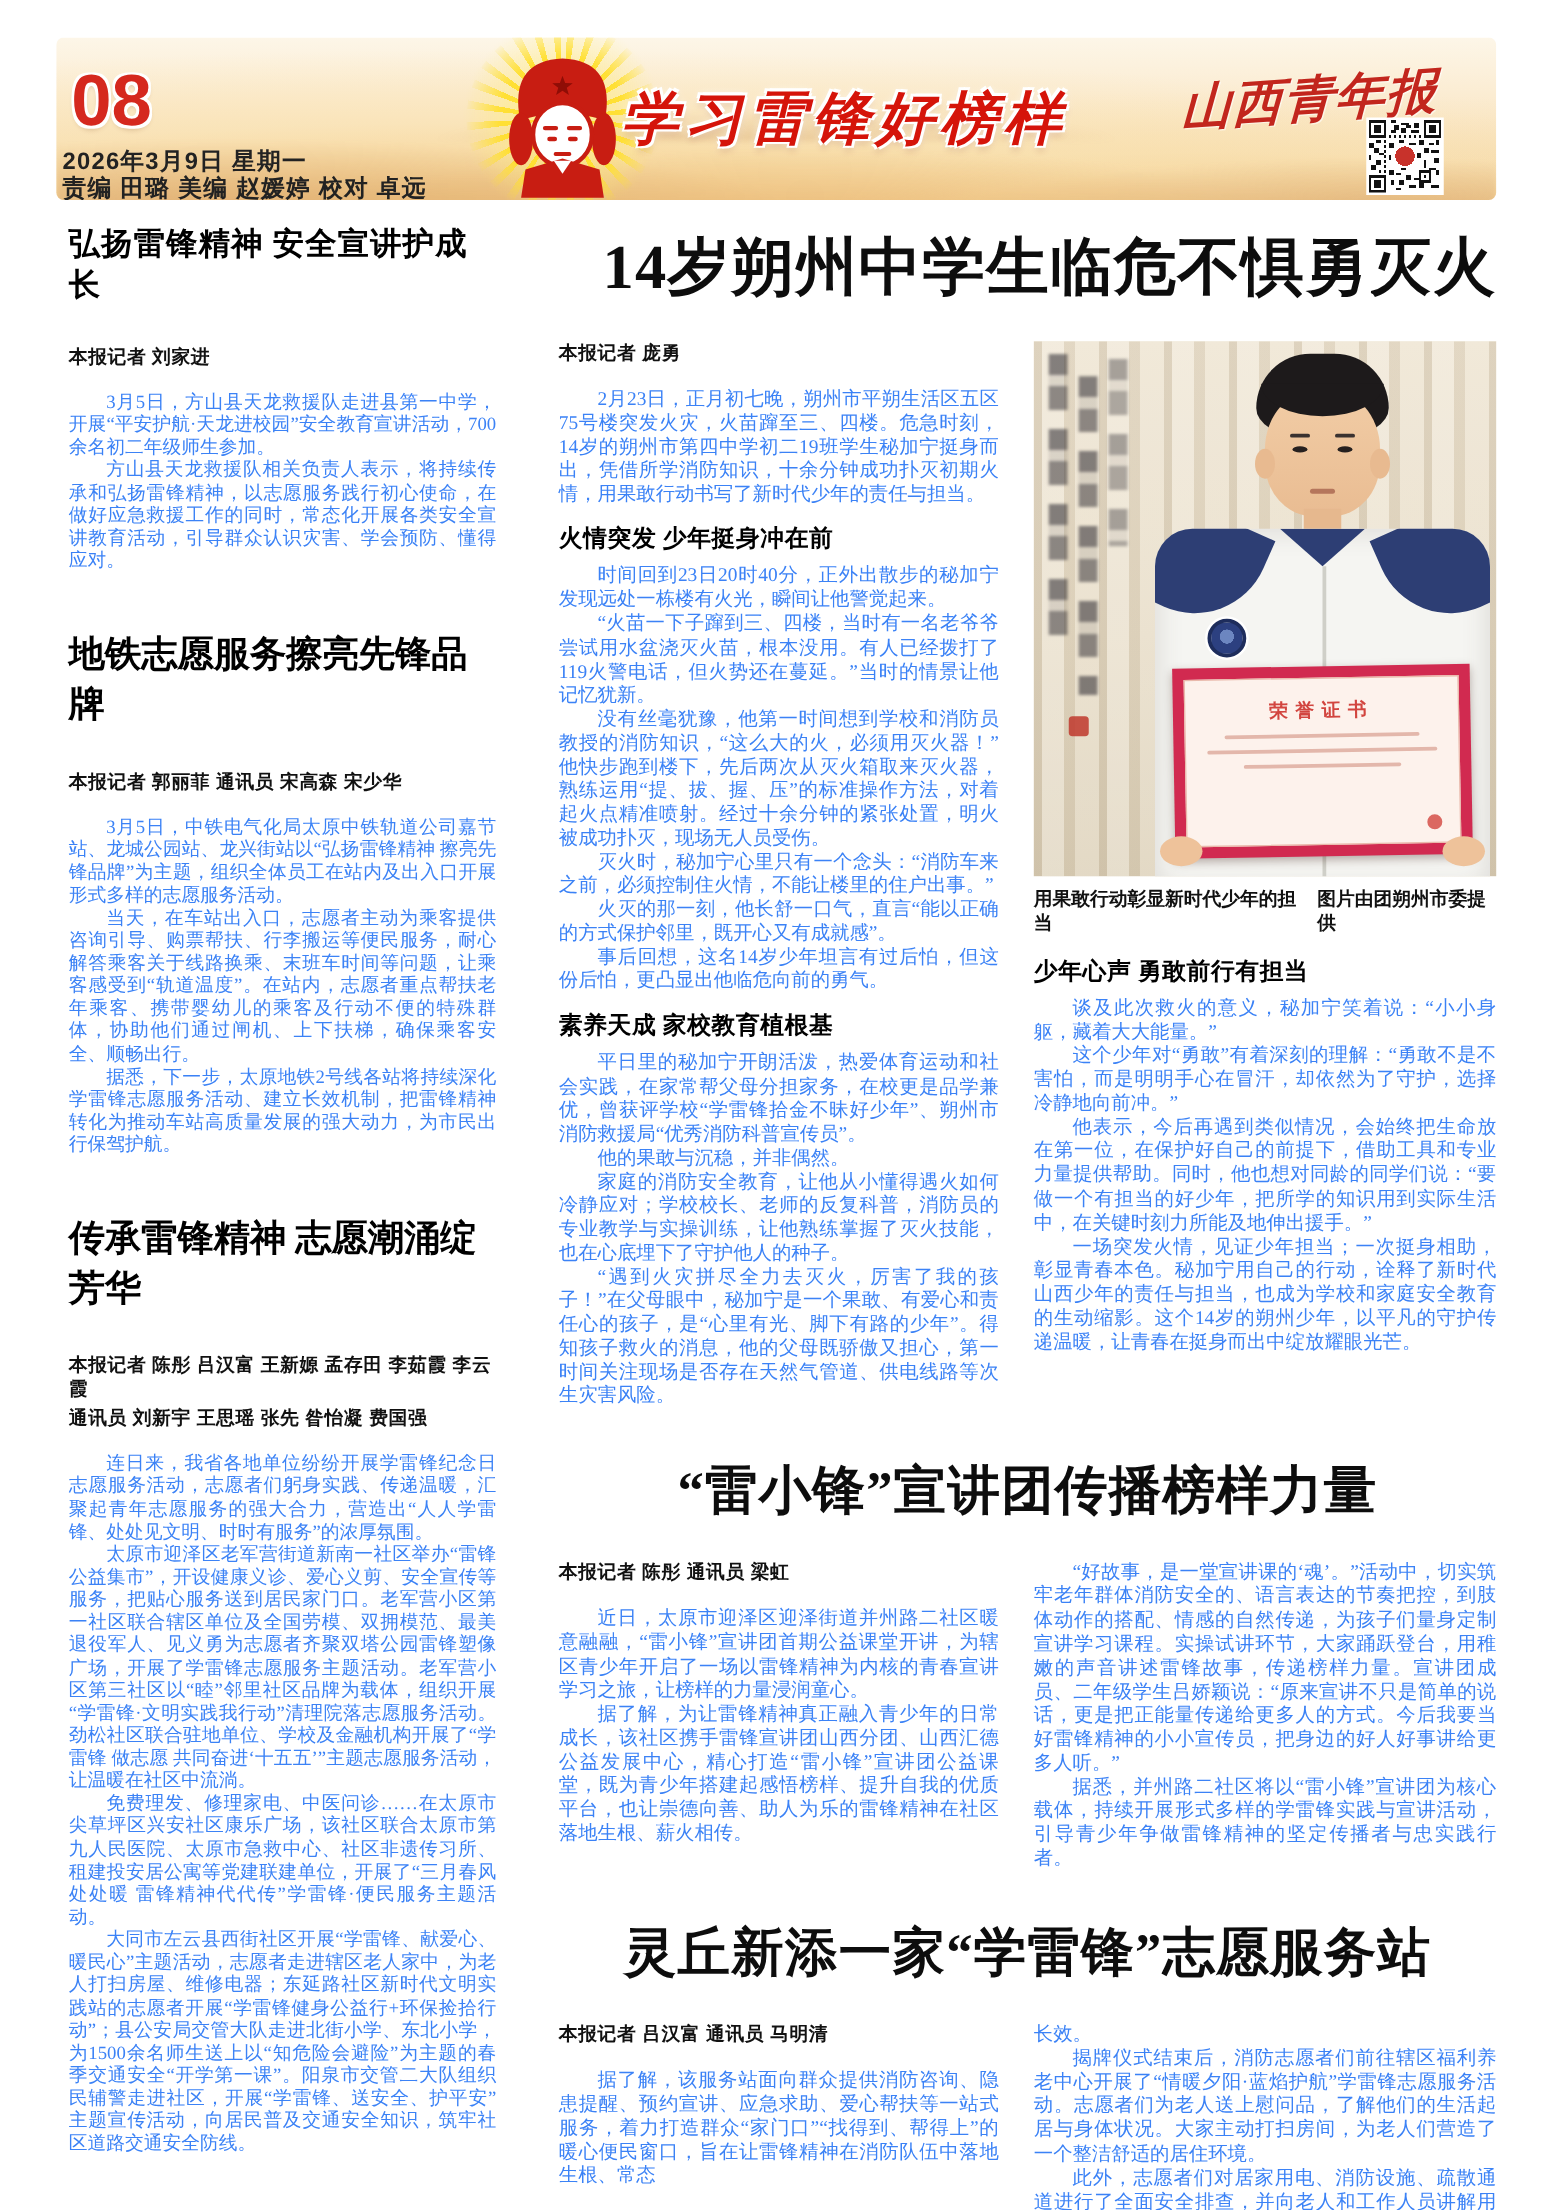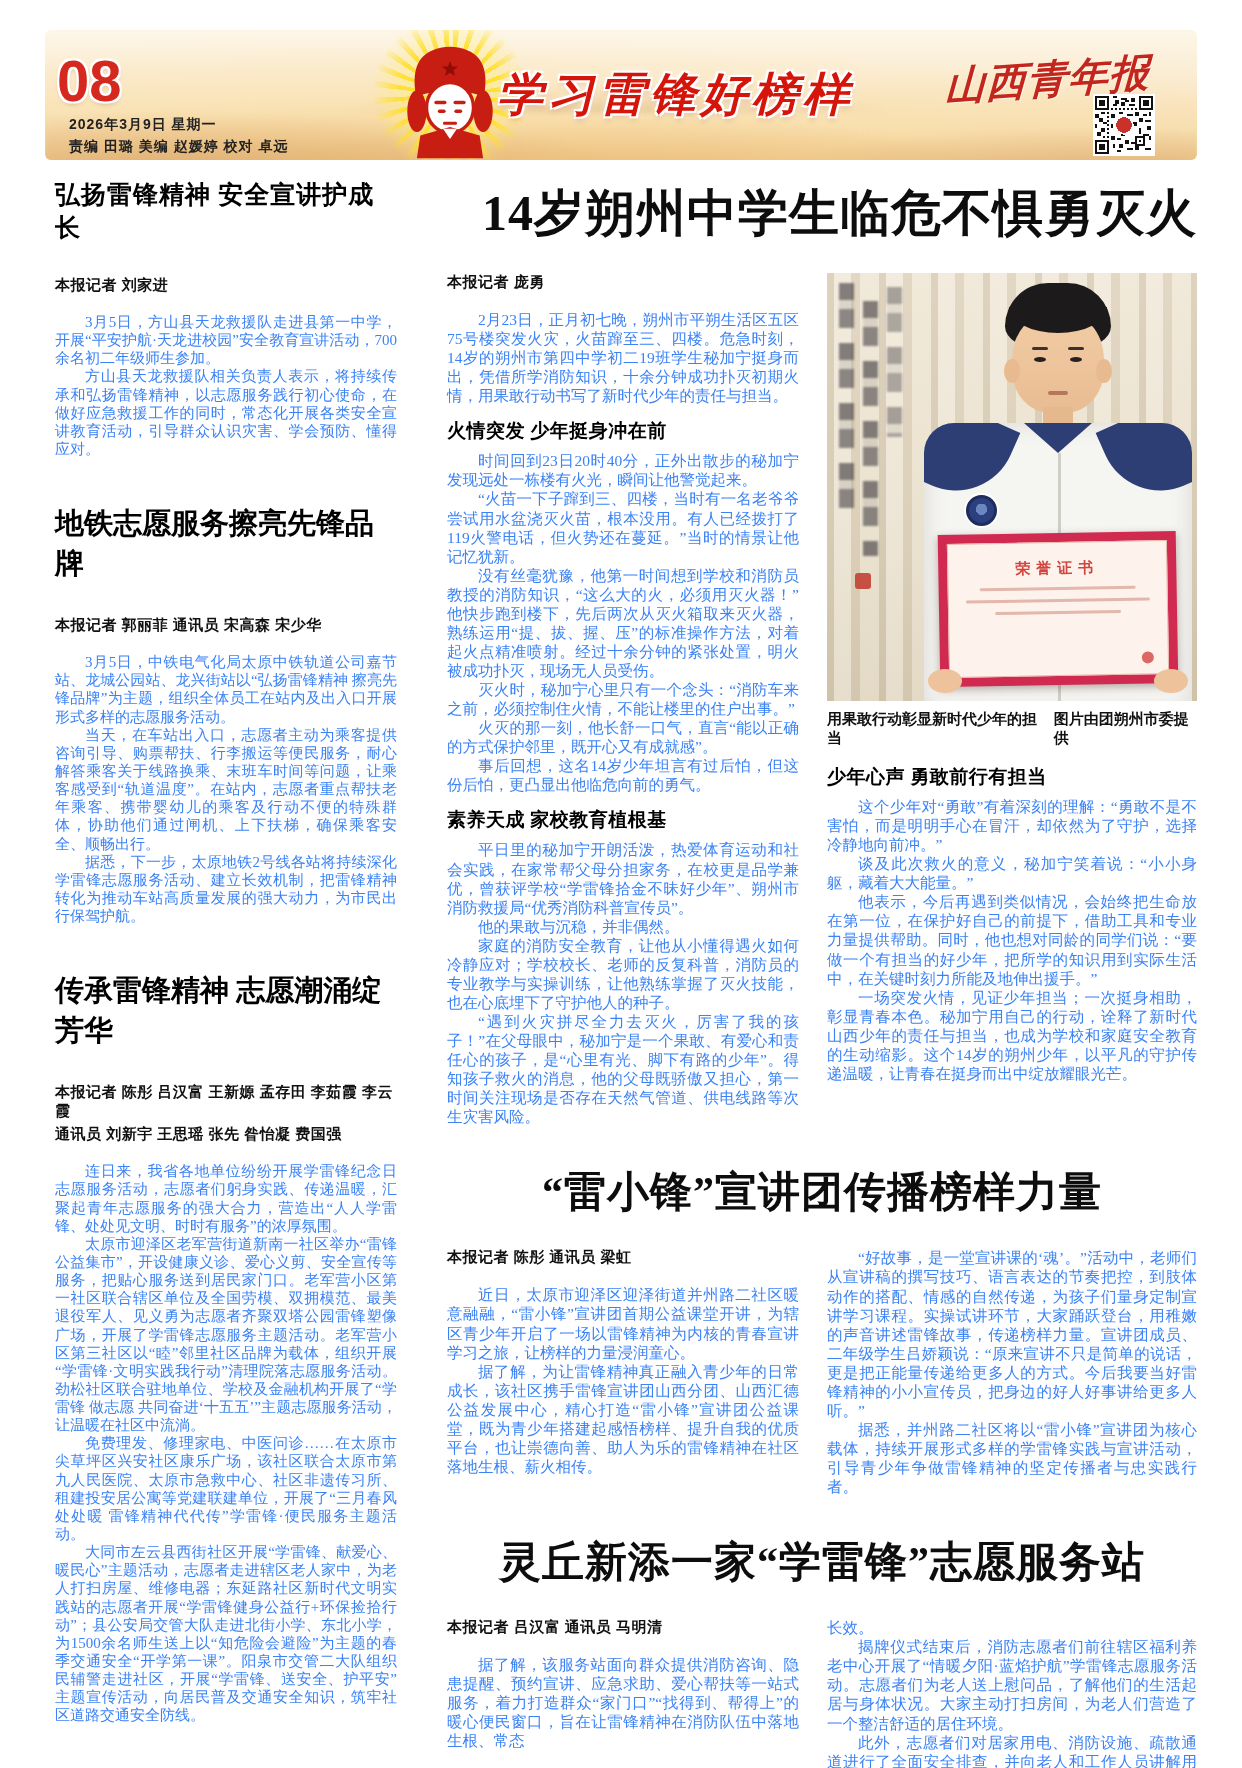--- a/index.html
+++ b/index.html
@@ -16,22 +16,22 @@
        background:
         radial-gradient(55% 120% at 12% 100%, rgba(206,146,88,.55), rgba(206,146,88,0) 70%),
         radial-gradient(48% 110% at 52% 108%, rgba(224,168,104,.5), rgba(224,168,104,0) 72%),
         radial-gradient(42% 100% at 92% 110%, rgba(204,144,86,.5), rgba(204,144,86,0) 70%);}
   .hdr .ridge2{position:absolute;left:18%;top:38%;width:64%;height:34px;filter:blur(2px);opacity:.5;
        background:radial-gradient(50% 100% at 50% 100%, rgba(190,135,85,.5), transparent 75%);}
 
   .pgnum{position:absolute;left:12px;top:22px;font-family:"Liberation Sans","DejaVu Sans",sans-serif;
        font-weight:bold;font-size:58px;line-height:1;color:#d5281e;
        text-shadow:-2px -2px 0 #fff,2px -2px 0 #fff,-2px 2px 0 #fff,2px 2px 0 #fff,0 3px 4px rgba(120,60,20,.25);}
-  .hdate,.hcred{position:absolute;left:24px;font-family:"Liberation Sans","DejaVu Sans",sans-serif;
-       font-weight:bold;font-size:14px;color:#222;letter-spacing:1px;white-space:nowrap;}
+  .hdate,.hcred{position:absolute;left:5px;font-family:"Liberation Sans","DejaVu Sans",sans-serif;
+       font-weight:bold;font-size:19px;color:#222;letter-spacing:1px;white-space:nowrap;}
   .hdate{top:86px}.hcred{top:108px}
 
   .sunburst{position:absolute;left:328px;top:-12px;width:154px;height:154px;border-radius:50%;
        background:repeating-conic-gradient(from 3deg, rgba(255,223,46,.95) 0 5deg, rgba(255,240,170,.05) 5deg 13deg);
        -webkit-mask:radial-gradient(circle,#000 0 46%,transparent 72%);mask:radial-gradient(circle,#000 0 46%,transparent 72%);}
   .sunglow{position:absolute;left:318px;top:-22px;width:174px;height:174px;border-radius:50%;
        background:radial-gradient(circle,rgba(255,238,120,.9) 0%,rgba(255,238,120,0) 65%);}
   .emblem{position:absolute;left:352px;top:8px;width:106px;height:122px;}
 
   .banner{position:absolute;left:452px;top:34px;font-weight:bold;font-size:46px;letter-spacing:5px;
@@ -328,38 +328,38 @@
                   <div class="hand l"></div>
                   <div class="hand r"></div>
                 </div>
               </div>
               <figcaption>
                 <span>用果敢行动彰显新时代少年的担当</span>
                 <span>图片由团朔州市委提供</span>
               </figcaption>
             </figure>
             <h4 class="subhead">少年心声 勇敢前行有担当</h4>
+            <p class="para">谈及此次救火的意义，秘加宁笑着说：“小小身躯，藏着大大能量。”</p>
             <p class="para">这个少年对“勇敢”有着深刻的理解：“勇敢不是不害怕，而是明明手心在冒汗，却依然为了守护，选择冷静地向前冲。”</p>
-            <p class="para">谈及此次救火的意义，秘加宁笑着说：“小小身躯，藏着大大能量。”</p>
             <p class="para">他表示，今后再遇到类似情况，会始终把生命放在第一位，在保护好自己的前提下，借助工具和专业力量提供帮助。同时，他也想对同龄的同学们说：“要做一个有担当的好少年，把所学的知识用到实际生活中，在关键时刻力所能及地伸出援手。”</p>
             <p class="para">一场突发火情，见证少年担当；一次挺身相助，彰显青春本色。秘加宁用自己的行动，诠释了新时代山西少年的责任与担当，也成为学校和家庭安全教育的生动缩影。这个14岁的朔州少年，以平凡的守护传递温暖，让青春在挺身而出中绽放耀眼光芒。</p>
           </div>
         </div>
       </article>
 
       <article>
         <h2 class="sec-hl">“雷小锋”宣讲团传播榜样力量</h2>
         <div class="cols">
           <div class="c1">
             <p class="byline">本报记者 陈彤 通讯员 梁虹</p>
             <p class="para">近日，太原市迎泽区迎泽街道并州路二社区暖意融融，“雷小锋”宣讲团首期公益课堂开讲，为辖区青少年开启了一场以雷锋精神为内核的青春宣讲学习之旅，让榜样的力量浸润童心。</p>
             <p class="para">据了解，为让雷锋精神真正融入青少年的日常成长，该社区携手雷锋宣讲团山西分团、山西汇德公益发展中心，精心打造“雷小锋”宣讲团公益课堂，既为青少年搭建起感悟榜样、提升自我的优质平台，也让崇德向善、助人为乐的雷锋精神在社区落地生根、薪火相传。</p>
           </div>
           <div class="c2">
-            <p class="para">“好故事，是一堂宣讲课的‘魂’。”活动中，老师们从宣讲稿的撰写技巧、语言表达的节奏把控，到肢体动作的搭配、情感的自然传递，为孩子们量身定制宣讲学习课程。实操试讲环节，大家踊跃登台，用稚嫩的声音讲述雷锋故事，传递榜样力量。宣讲团成员、二年级学生吕娇颖说：“原来宣讲不只是简单的说话，更是把正能量传递给更多人的方式。今后我要当好雷锋精神的小小宣传员，把身边的好人好事讲给更多人听。”</p>
+            <p class="para">“好故事，是一堂宣讲课的‘魂’。”活动中，切实筑牢老年群体消防安全的、语言表达的节奏把控，到肢体动作的搭配、情感的自然传递，为孩子们量身定制宣讲学习课程。实操试讲环节，大家踊跃登台，用稚嫩的声音讲述雷锋故事，传递榜样力量。宣讲团成员、二年级学生吕娇颖说：“原来宣讲不只是简单的说话，更是把正能量传递给更多人的方式。今后我要当好雷锋精神的小小宣传员，把身边的好人好事讲给更多人听。”</p>
             <p class="para">据悉，并州路二社区将以“雷小锋”宣讲团为核心载体，持续开展形式多样的学雷锋实践与宣讲活动，引导青少年争做雷锋精神的坚定传播者与忠实践行者。</p>
           </div>
         </div>
       </article>
 
       <article>
         <h2 class="sec-hl">灵丘新添一家“学雷锋”志愿服务站</h2>
         <div class="cols">
           <div class="c1">
             <p class="byline">本报记者 吕汉富 通讯员 马明清</p>

